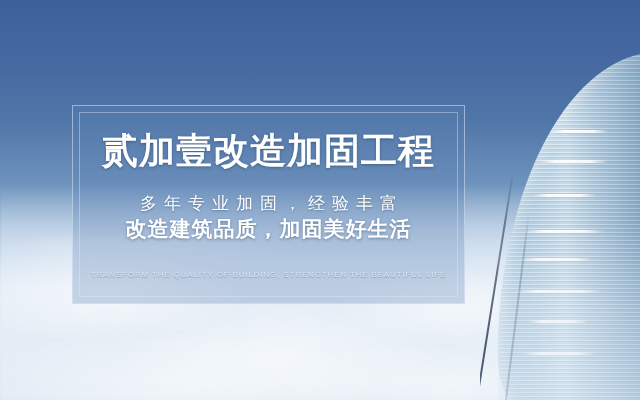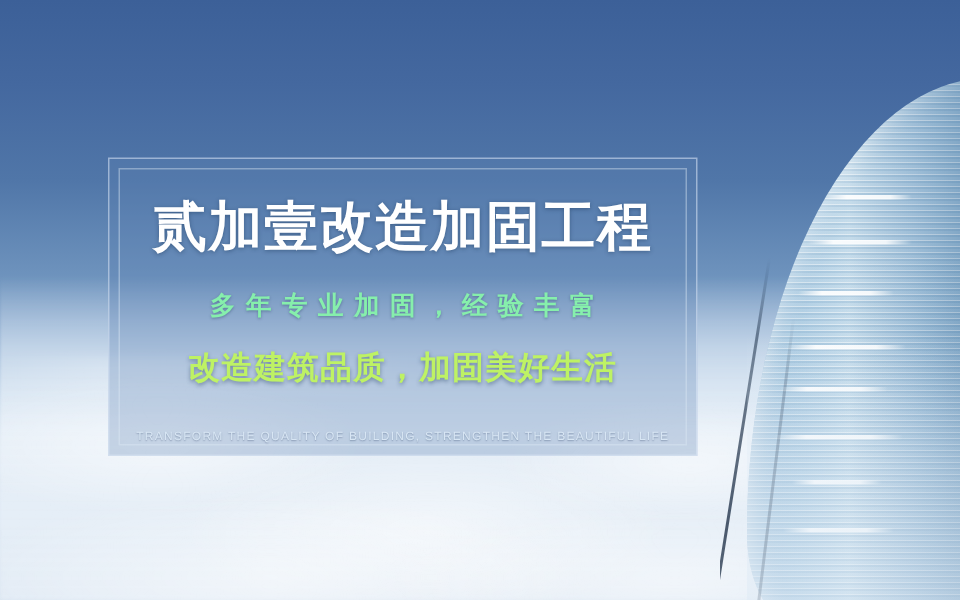--- a/index.html
+++ b/index.html
@@ -198,32 +198,31 @@
     font-weight: bold;
     color: #ffffff;
     letter-spacing: 1px;
     line-height: 1.05;
     text-shadow: 0 1px 3px rgba(25,50,85,0.45);
     white-space: nowrap;
   }
   .subtitle {
     margin-top: 22px;
     font-size: 17px;
-    color: #86efac;
+    color: #ffffff;
     letter-spacing: 7px;
     text-indent: 7px;
     text-shadow: 0 1px 2px rgba(25,50,85,0.4);
     white-space: nowrap;
-    font-weight: bold;
   }
   .tagline {
-    margin-top: 16px;
+    margin-top: 0;
     font-size: 21px;
     font-weight: bold;
-    color: #bef264;
+    color: #ffffff;
     letter-spacing: 1px;
     text-shadow: 0 1px 3px rgba(25,50,85,0.45);
     white-space: nowrap;
   }
   .eng {
     margin-top: 27px;
     font-size: 8px;
     color: #d8e6f4;
     letter-spacing: 0.85px;
     white-space: nowrap;

